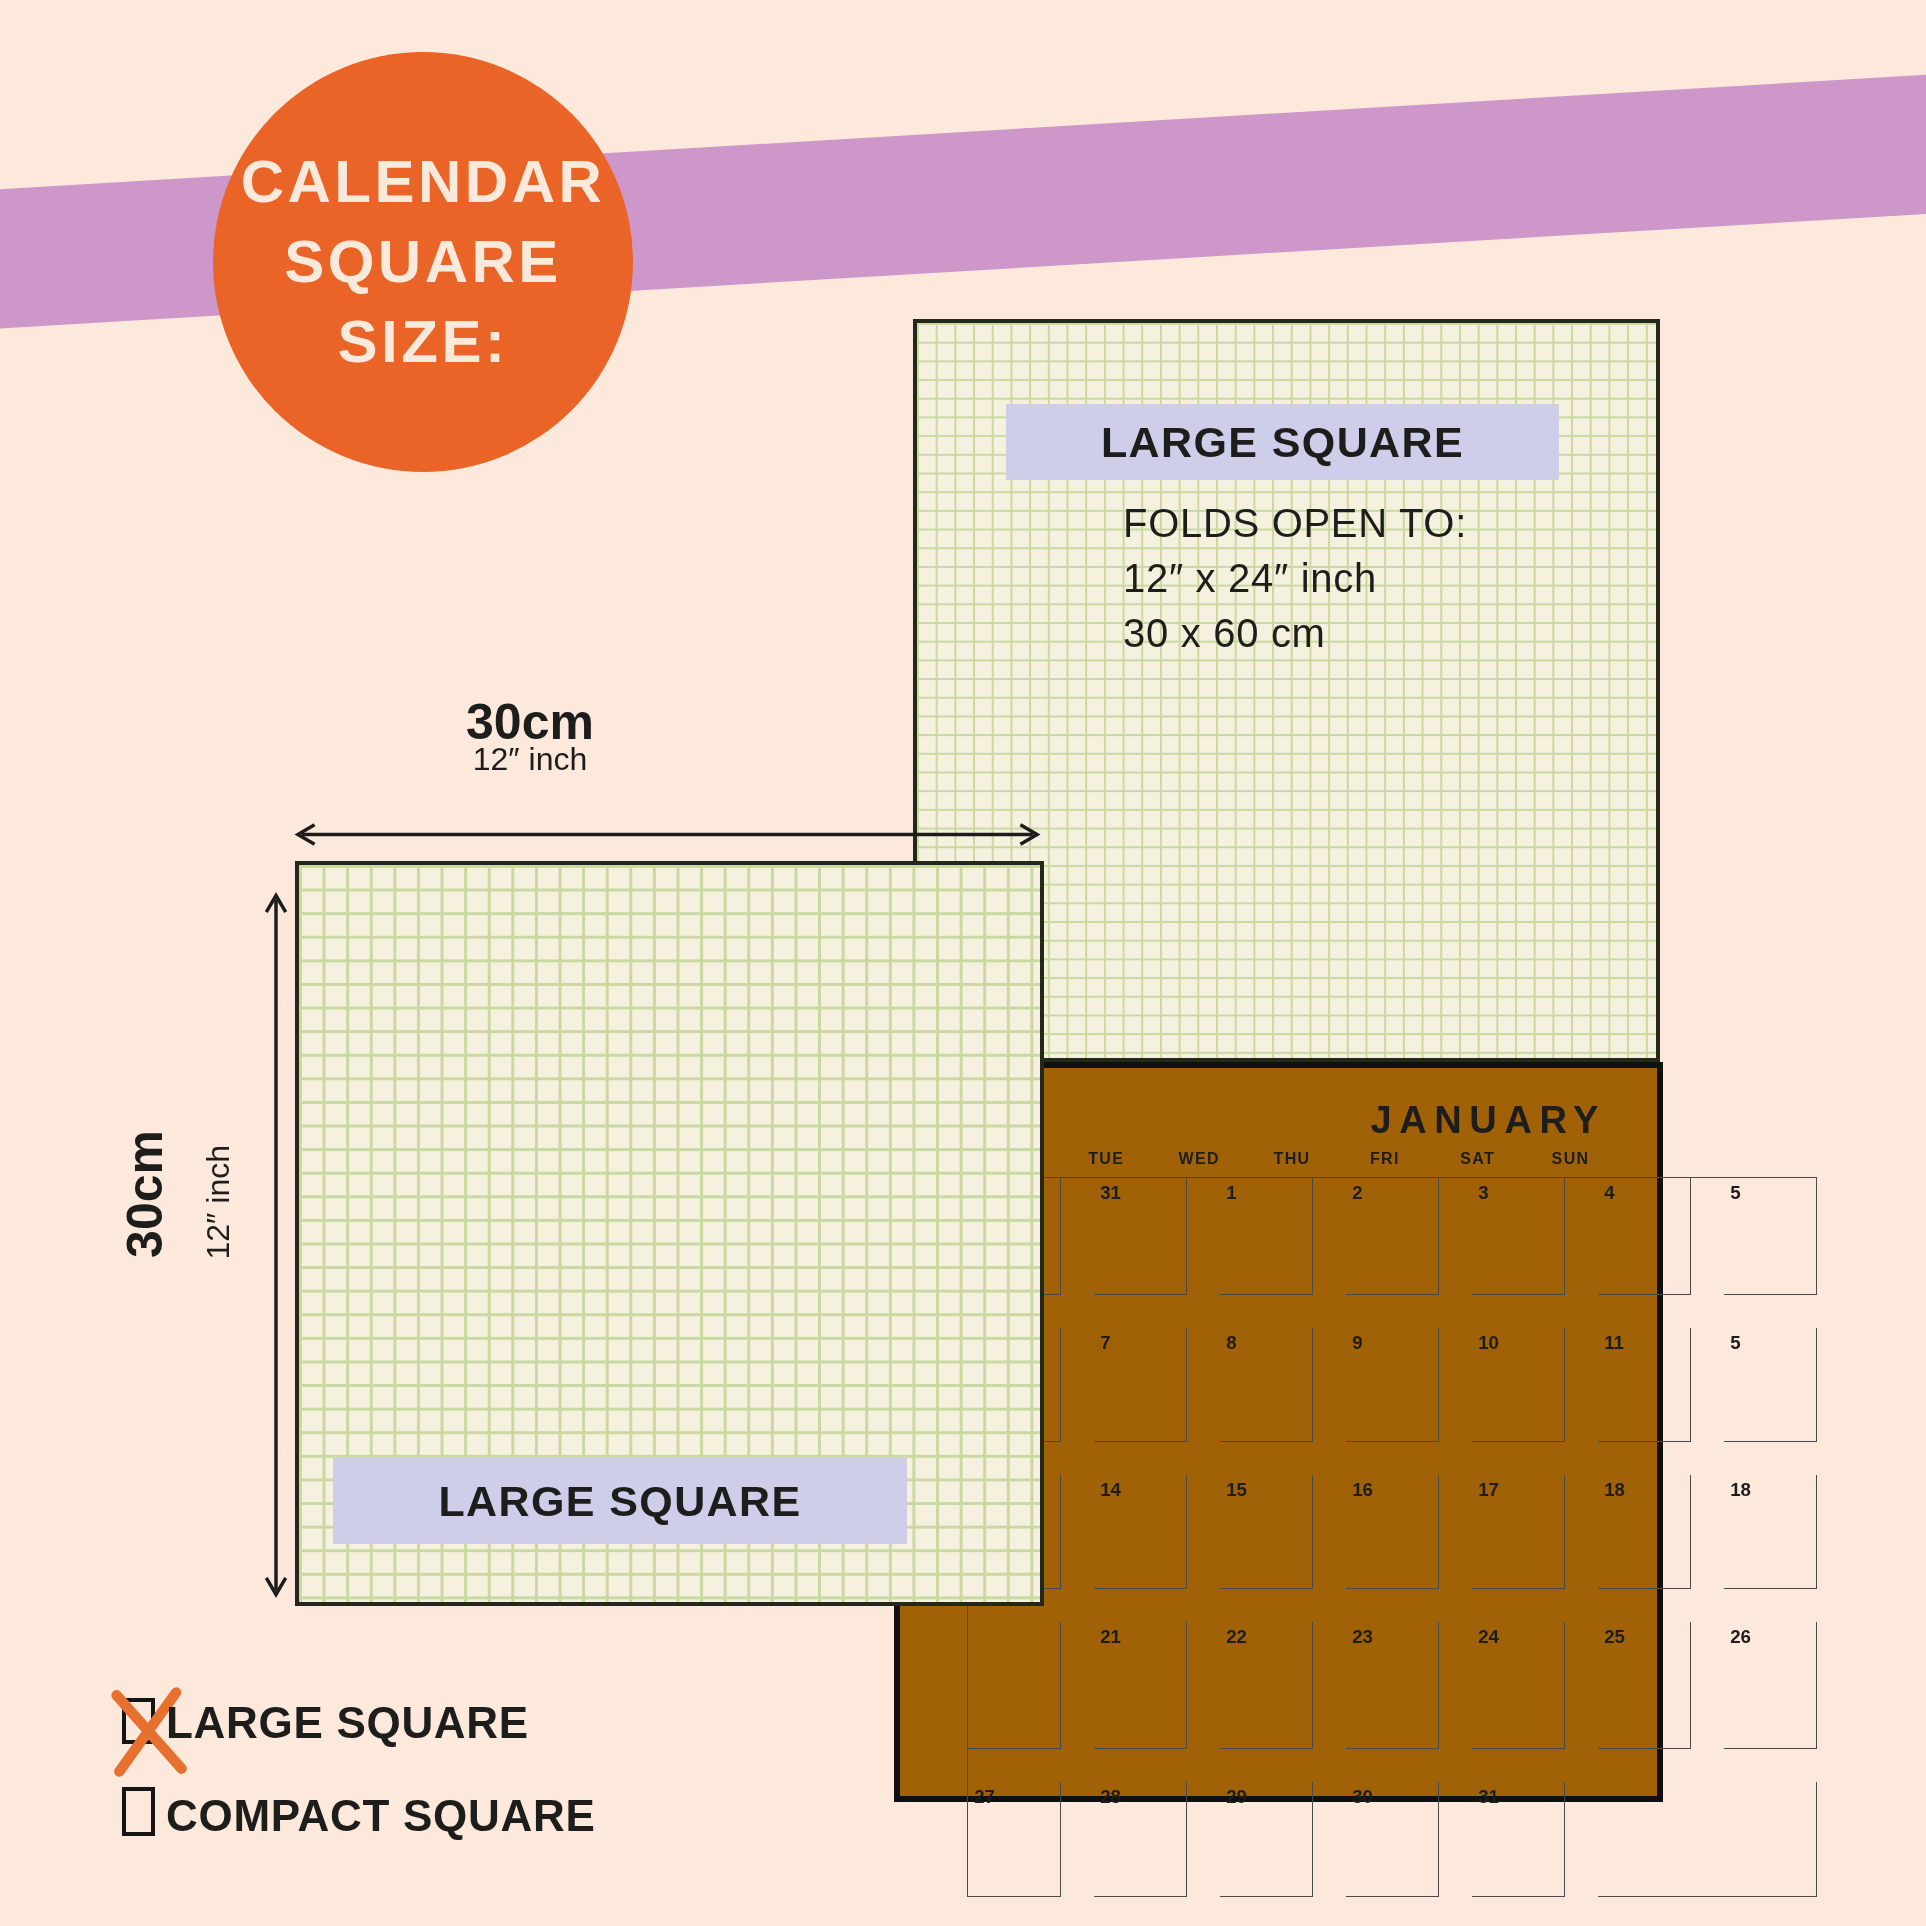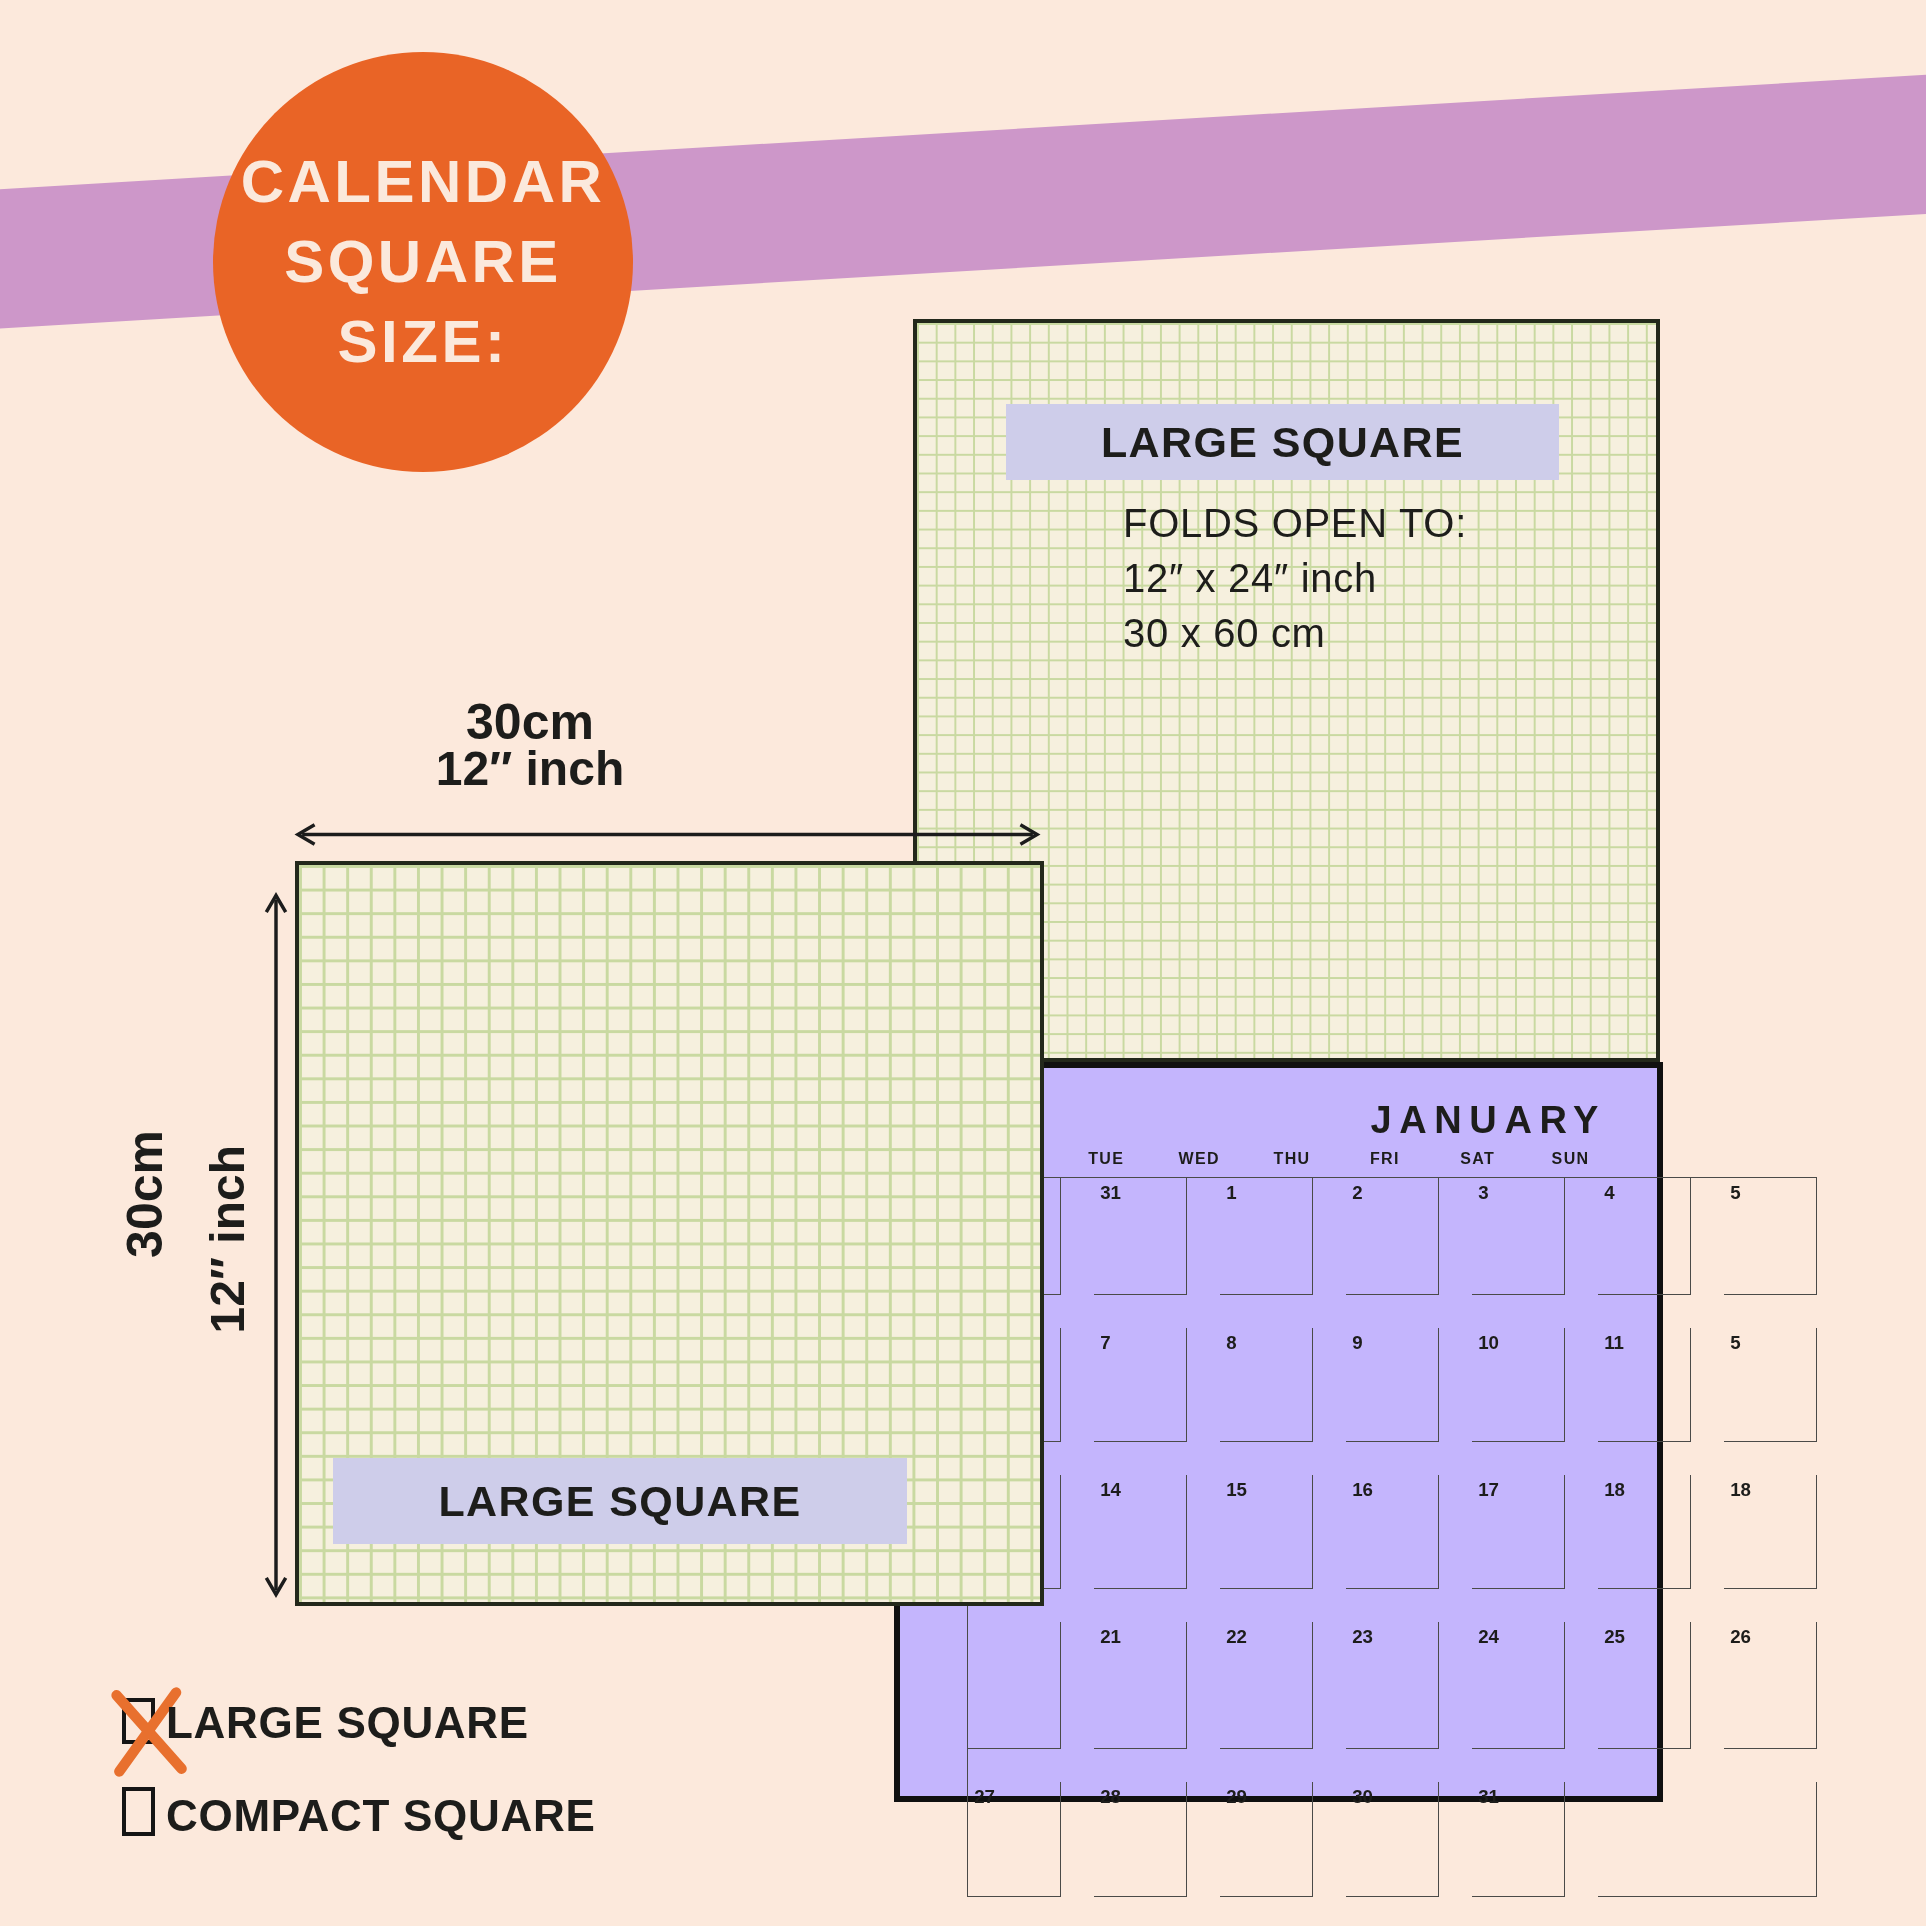--- a/index.html
+++ b/index.html
@@ -31,37 +31,37 @@
   .tag{position:absolute;background:#cecdea;display:flex;align-items:center;justify-content:center;
        font-weight:700;font-size:43px;letter-spacing:1.4px;color:#1d1d1b;white-space:nowrap;}
   .tag-top{left:89px;top:81px;width:553px;height:76px;}
   .tag-left{left:34px;top:593px;width:574px;height:86px;}
 
   .folds{position:absolute;left:206px;top:173px;font-size:40px;line-height:55px;color:#1d1d1b;}
   .folds .t{font-weight:400;letter-spacing:0.7px;}
 
   
   .calendar{position:absolute;left:894px;top:1062px;width:769px;height:740px;
-            background:#c4b5fd;border:6.2px solid #101010;box-sizing:border-box;z-index:3;}
+            background:#a16207;border:6.2px solid #101010;box-sizing:border-box;z-index:3;}
   .month{position:absolute;right:51px;top:30.5px;font-size:38px;font-weight:700;letter-spacing:7.6px;}
   .daynames{position:absolute;left:67px;top:82px;width:650px;display:flex;}
   .daynames span{width:93px;text-align:center;font-size:16px;font-weight:700;letter-spacing:1.4px;}
   .dategrid{position:absolute;left:67px;top:109px;display:grid;
             grid-template-columns:repeat(7,93px);
             grid-template-rows:117px 114px 114px 127px 115px;
             border-top:1.4px solid #4a4a48;border-left:1.4px solid #4a4a48;gap:33px;}
   .dategrid .cell{border-right:1.4px solid #4a4a48;border-bottom:1.4px solid #4a4a48;
                   box-sizing:border-box;padding:4.2px 0 0 6.2px;font-size:18.7px;font-weight:700;}
   .dategrid .cell.wide{grid-column:span 2;}
 
   
   .dim-svg{position:absolute;}
   .hlabel{position:absolute;text-align:center;transform:translateX(-50%);white-space:nowrap;}
   .p-big{font-size:50px;font-weight:700;}
-  .p-small{font-size:48px;font-weight:700;}
+  .p-small{font-size:32px;font-weight:400;}
   .vlabel{position:absolute;writing-mode:vertical-rl;transform:rotate(180deg);white-space:nowrap;}
 
   
   .option-row{position:absolute;left:122px;}
   .cbox{position:absolute;left:0;top:0;border:4.2px solid #151515;box-sizing:border-box;background:transparent;}
   .opt-label{position:absolute;left:44px;top:0;font-size:44px;font-weight:700;letter-spacing:0.7px;white-space:nowrap;}
   .xmark{position:absolute;left:-18px;top:-11px;}
 </style>
 </head>
 <body>

